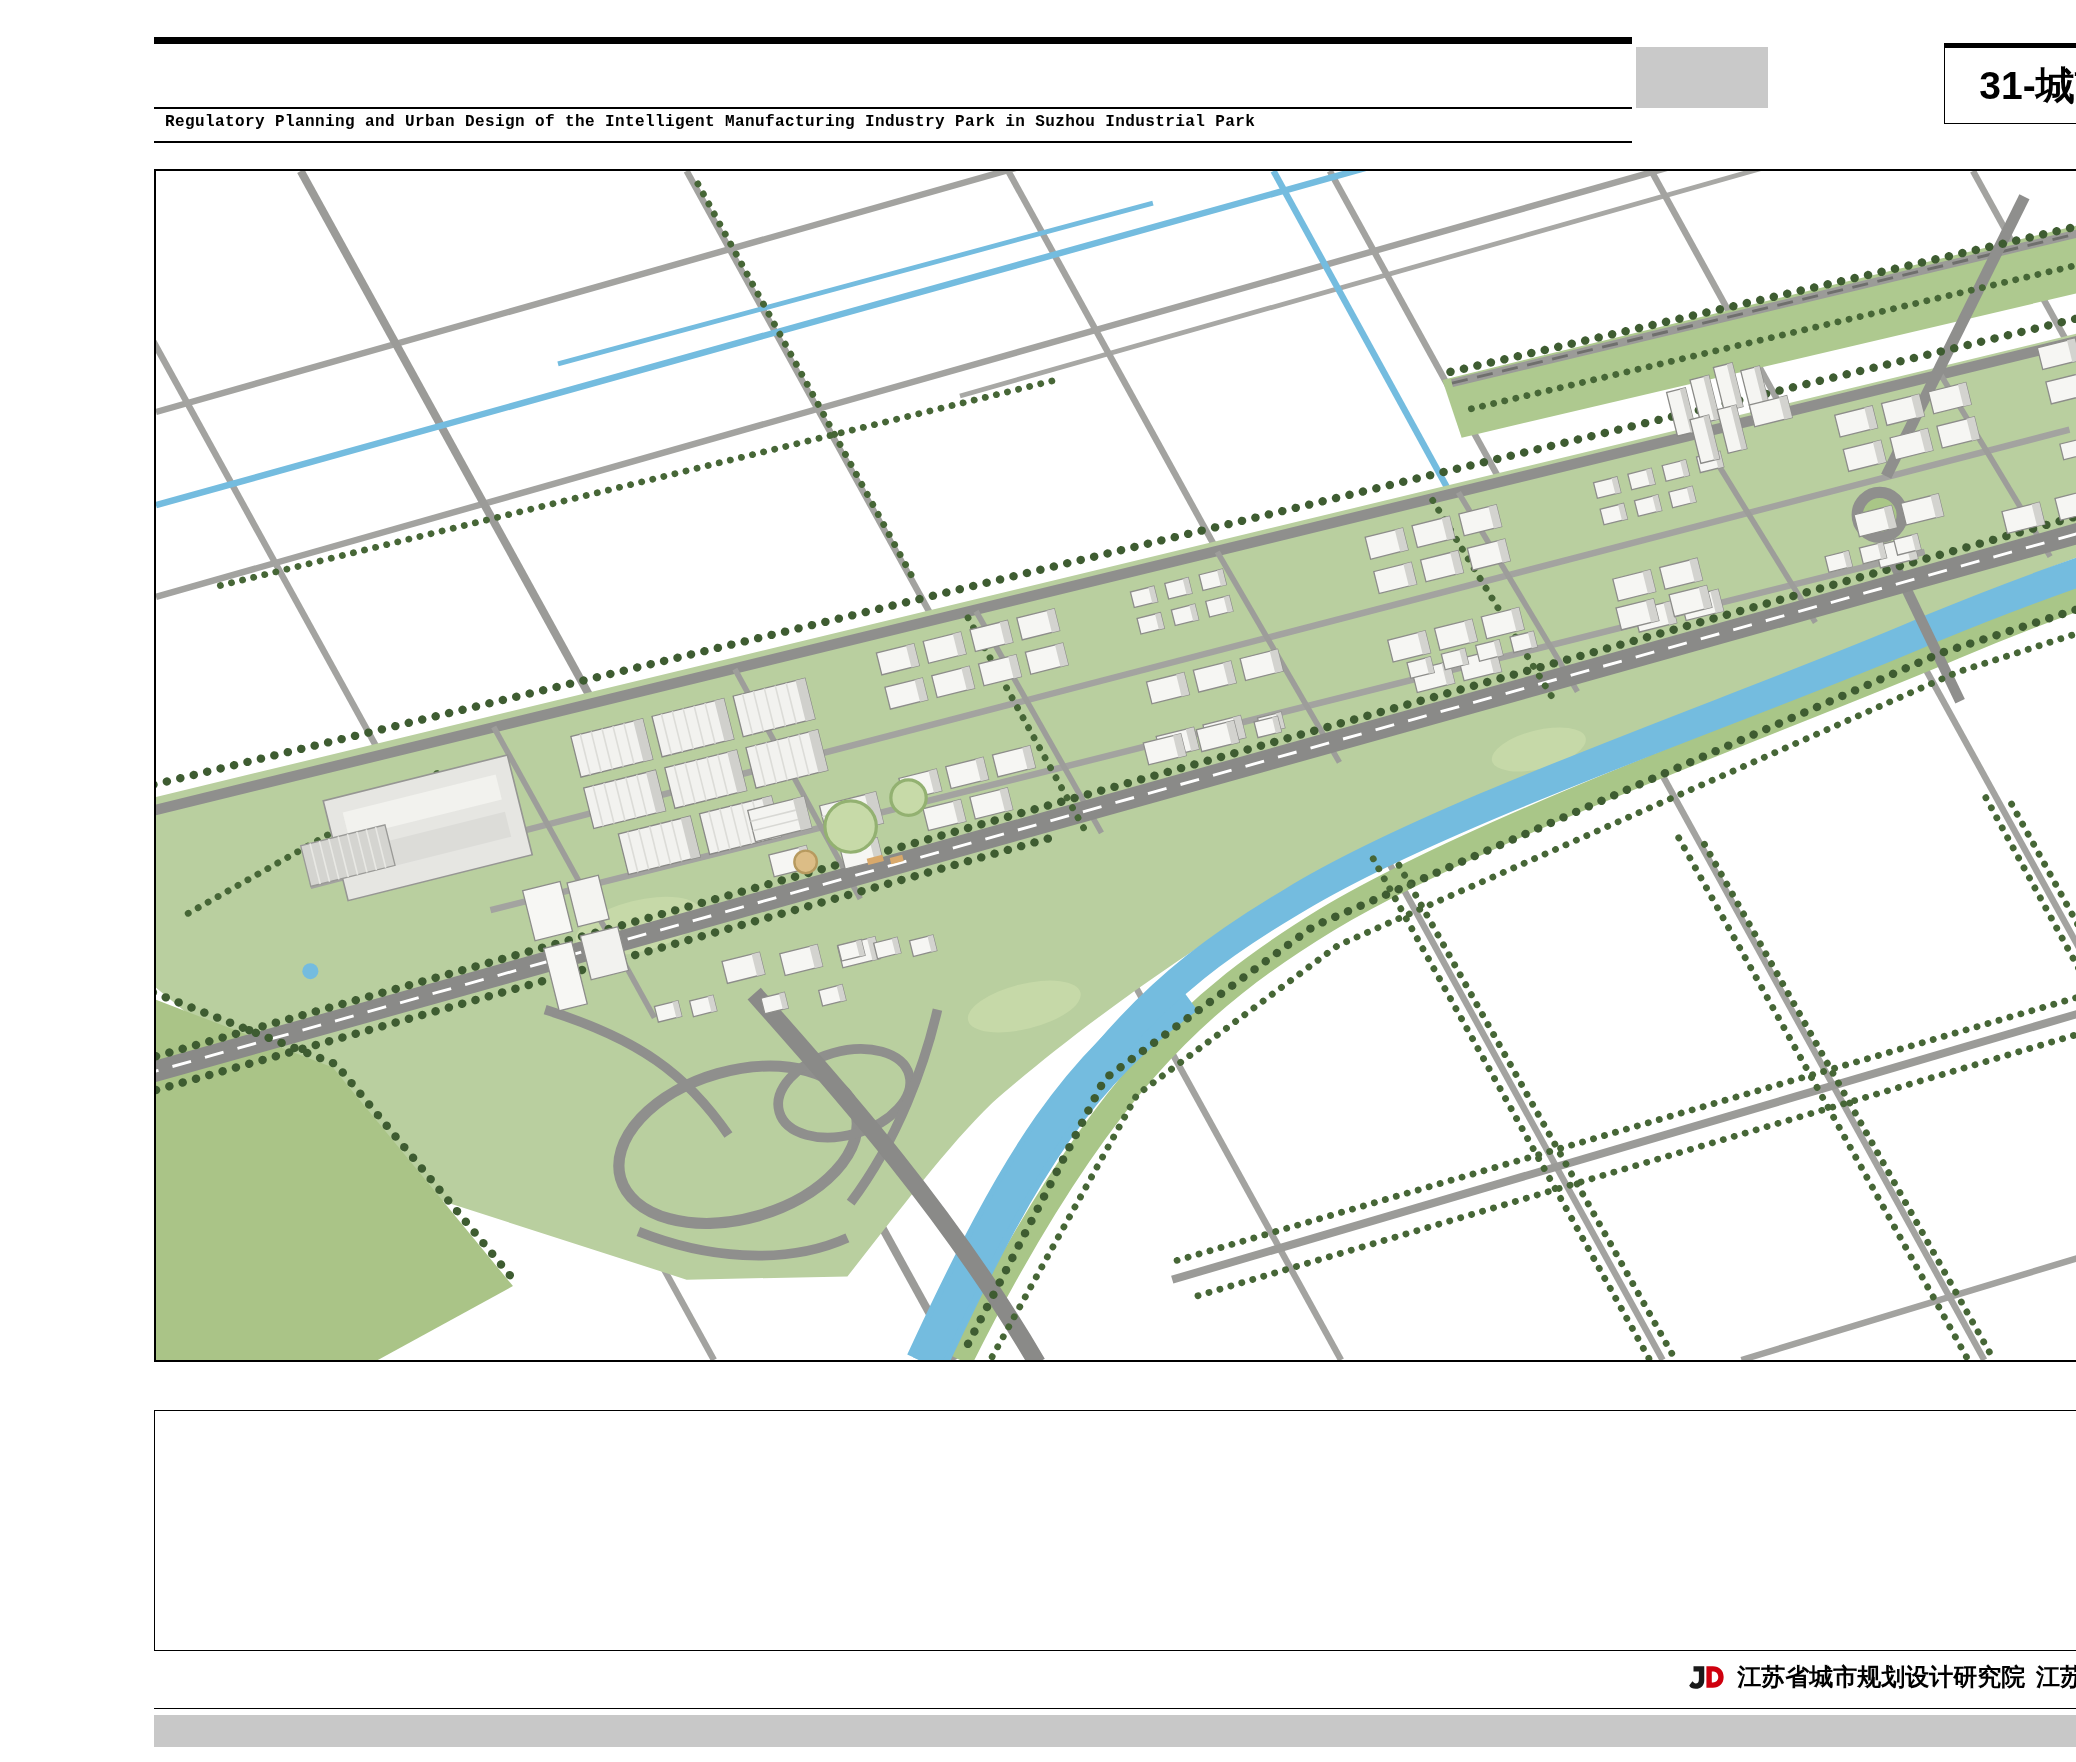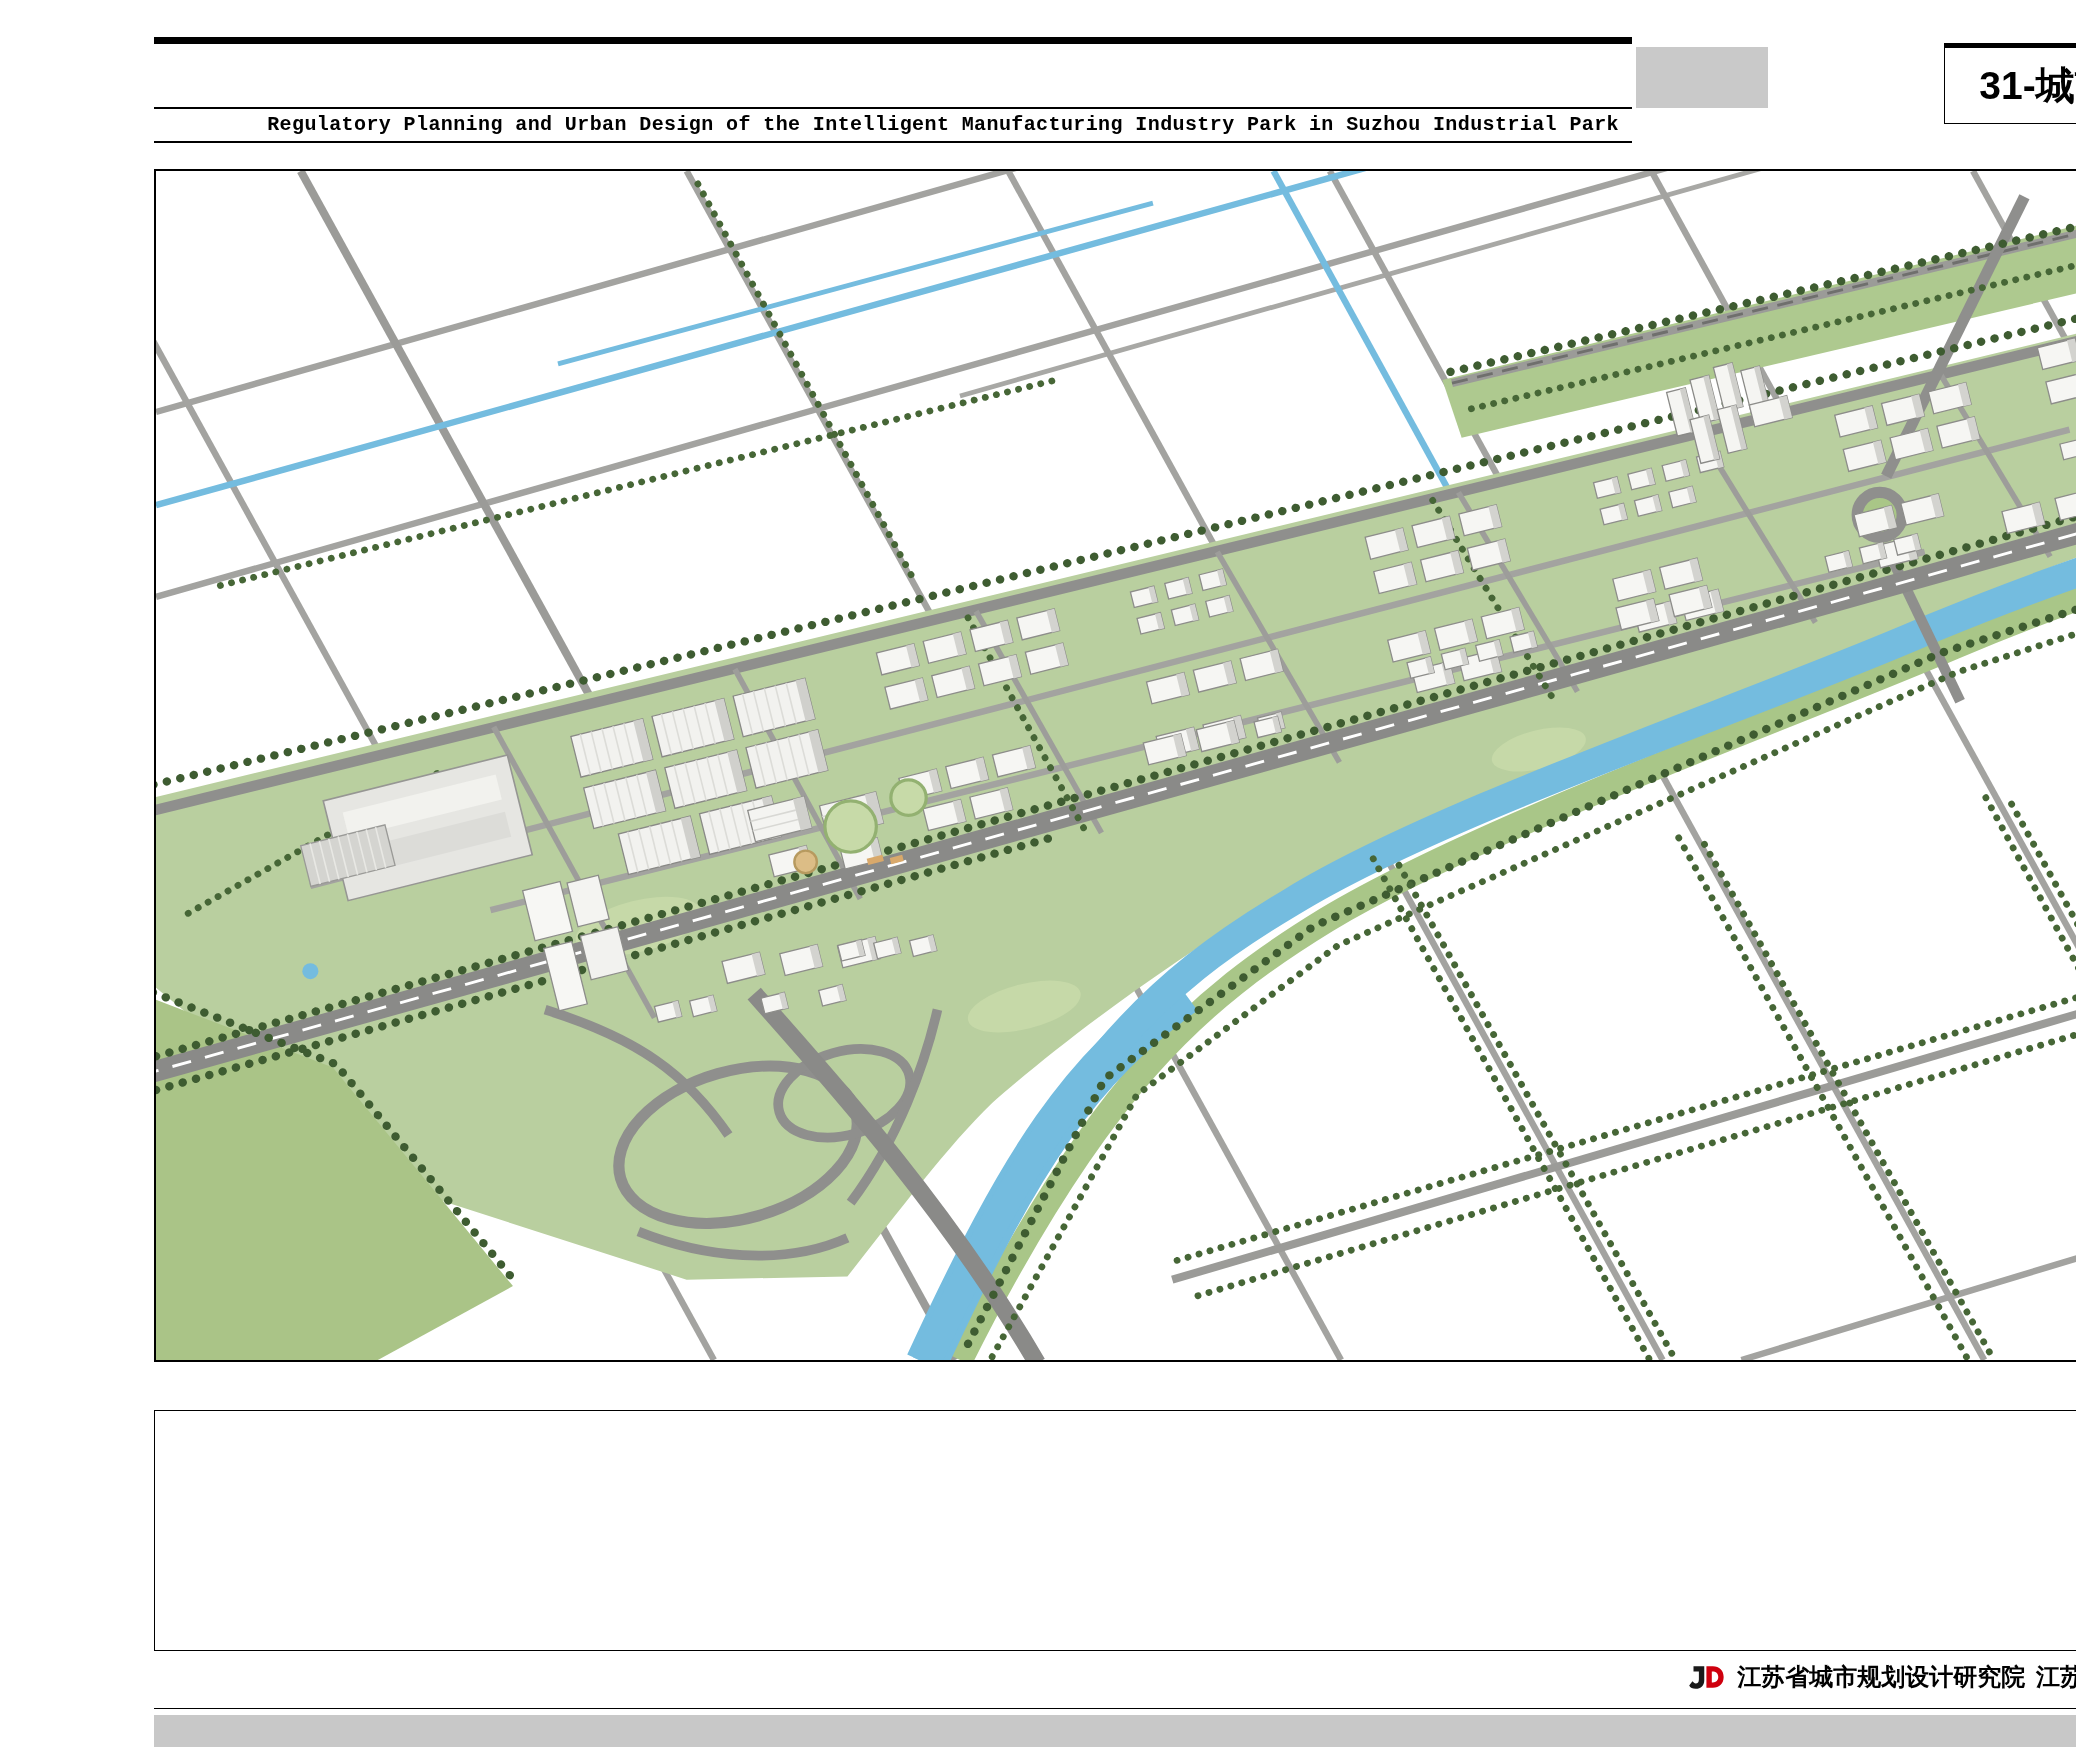--- a/index.html
+++ b/index.html
@@ -5,22 +5,22 @@
   html,body{margin:0;padding:0;background:#ffffff;}
   .sheet{position:relative;width:2492px;height:1763px;background:#ffffff;overflow:hidden;
          font-family:"Liberation Sans","DejaVu Sans",sans-serif;color:#000;}
   .abs{position:absolute;}
 
   
   .rule-thick{left:154px;top:37px;width:1478px;height:6.6px;background:#000;}
   .title-cn{left:158px;top:47px;width:1478px;font-size:53px;font-weight:bold;
             letter-spacing:1.7px;line-height:1.1;white-space:nowrap;}
   .rule-thin-1{left:154px;top:107px;width:1478px;height:1.7px;background:#000;}
-  .title-en{left:141px;top:113px;width:1478px;font-family:"Liberation Mono","DejaVu Sans Mono",monospace;
-            font-weight:bold;font-size:20px;letter-spacing:0.4px;white-space:nowrap;text-align:right;}
+  .title-en{left:165px;top:113px;width:1478px;font-family:"Liberation Mono","DejaVu Sans Mono",monospace;
+            font-weight:bold;font-size:16px;letter-spacing:0.4px;white-space:nowrap;}
   .rule-thin-2{left:154px;top:141px;width:1478px;height:1.7px;background:#000;}
   .gray-box{left:1636px;top:47px;width:132px;height:61px;background:#c9c9c9;}
   .sheet-no-box{left:1944px;top:43px;width:478px;height:81px;border:1.7px solid #000;
                 border-top:5.8px solid #000;display:flex;align-items:center;justify-content:center;
                 box-sizing:border-box;background:#fff;}
   .sheet-no-box span{font-size:39px;font-weight:bold;white-space:nowrap;}
 
   
   .viewport{left:154px;top:169px;width:2268px;height:1193px;border:2.1px solid #000;
             box-sizing:border-box;background:#fff;}

